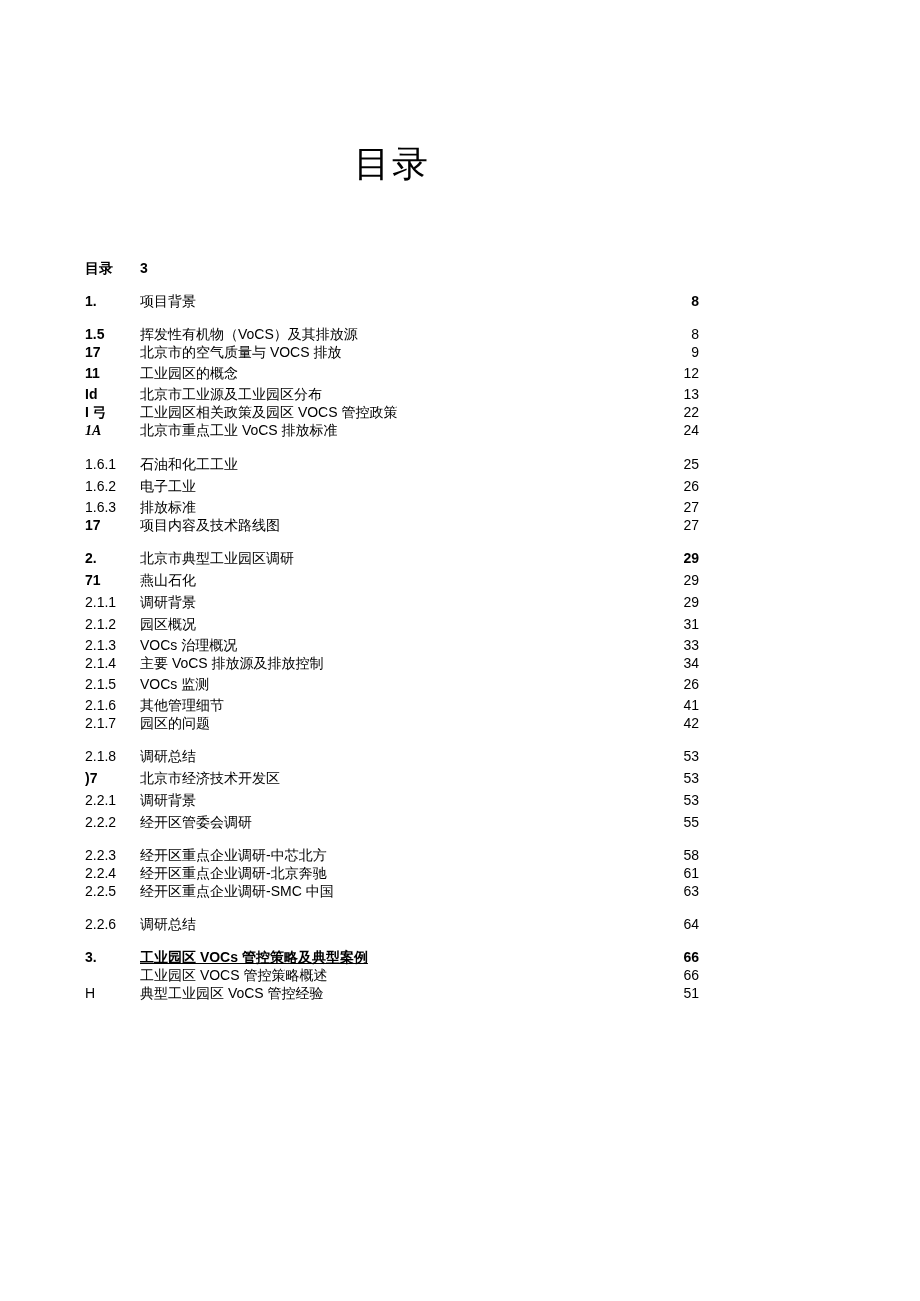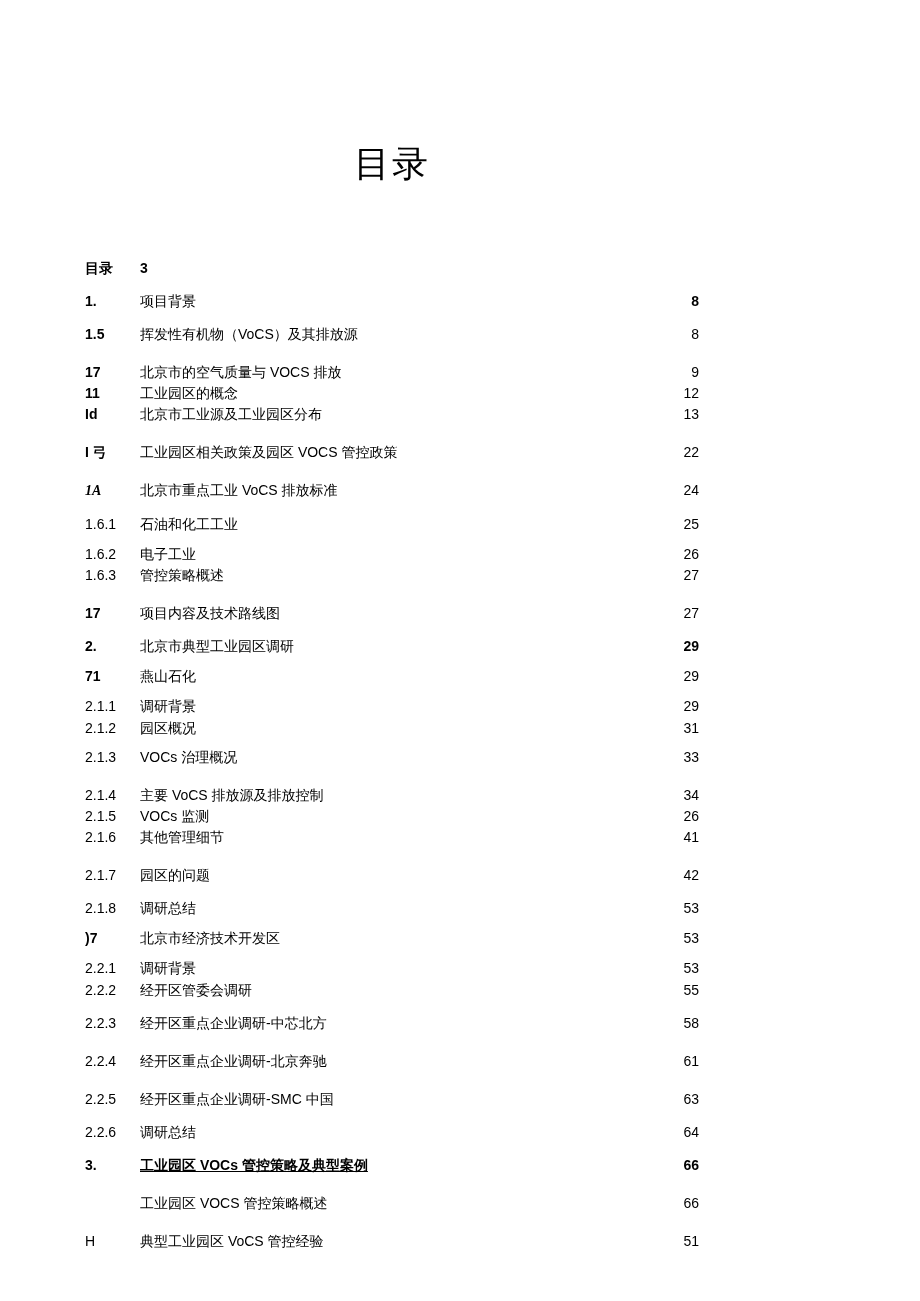--- a/index.html
+++ b/index.html
@@ -45,22 +45,22 @@
     flex: 0 0 auto;
     text-align: right;
     font-family: Arial, sans-serif;
     min-width: 24px;
   }
   .bold { font-weight: 700; }
   .italic { font-style: italic; font-family: "Times New Roman", serif; }
   .arial { font-family: Arial, sans-serif; }
   .under { text-decoration: underline; }
   
-  .mt6 { margin-top: 20px; }
-  .mt10 { margin-top: 10px; justify-content: center; }
+  .mt6 { margin-top: 0; }
+  .mt10 { margin-top: 2px; justify-content: center; }
   .mt14 { margin-top: 14px; }
   .mt18 { margin-top: 2px; }
   .lh18 { line-height: 18px; }
   .lh20 { line-height: 20px; }
 </style>
 </head>
 <body>
 
 <div class="page">
   <div class="title">目录</div>
@@ -110,21 +110,21 @@
         <span class="txt ">石油和化工工业</span>
         <span class="pg ">25</span>
       </div>
       <div class="row mt10 lh20">
         <span class="num arial">1.6.2</span>
         <span class="txt ">电子工业</span>
         <span class="pg ">26</span>
       </div>
       <div class="row mt18 lh18">
         <span class="num arial">1.6.3</span>
-        <span class="txt ">管控策略概述</span>
+        <span class="txt ">排放标准</span>
         <span class="pg ">27</span>
       </div>
       <div class="row mt6 lh18">
         <span class="num bold arial">17</span>
         <span class="txt ">项目内容及技术路线图</span>
         <span class="pg ">27</span>
       </div>
       <div class="row mt14 lh20">
         <span class="num bold arial">2.</span>
         <span class="txt ">北京市典型工业园区调研</span>

